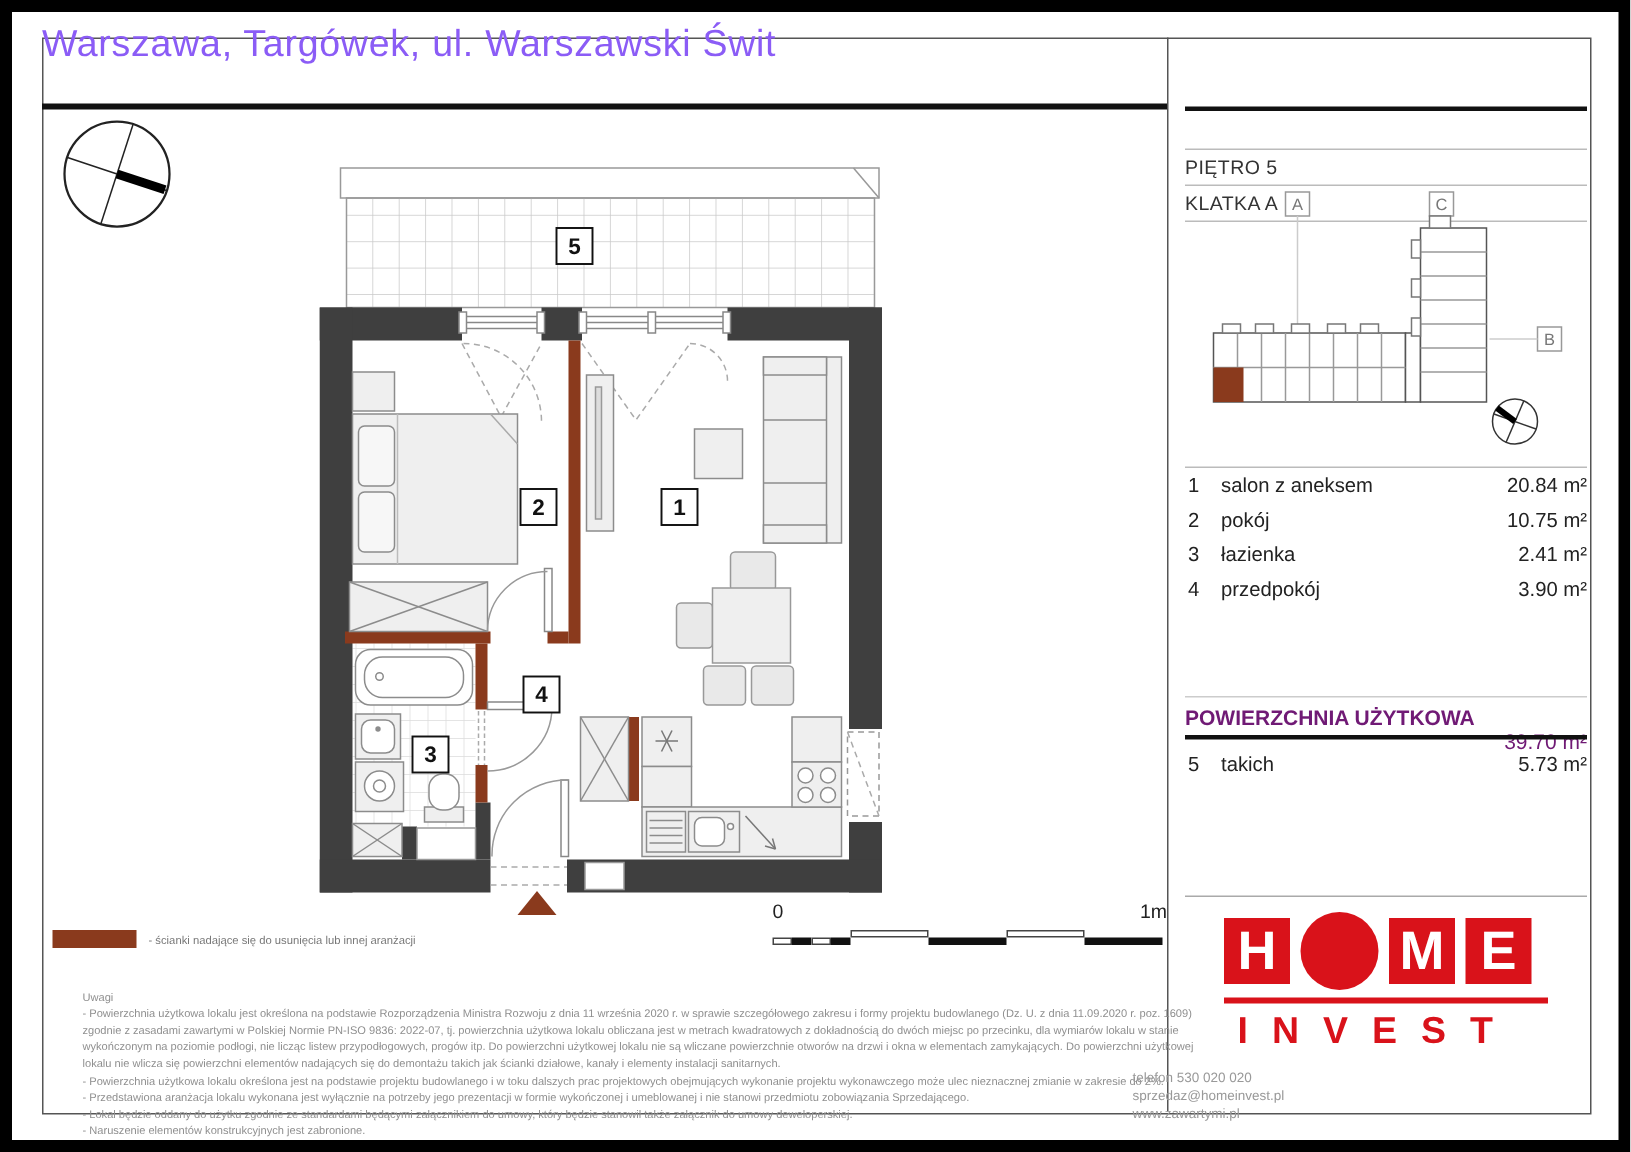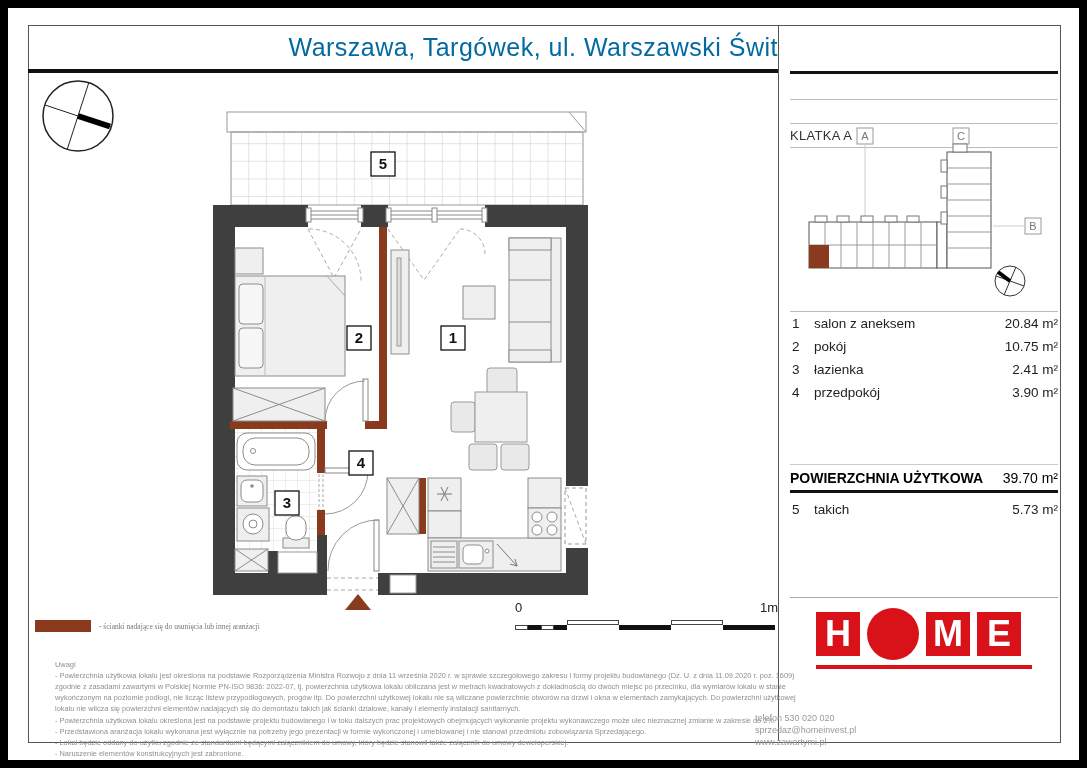--- a/index.html
+++ b/index.html
@@ -3,58 +3,58 @@
 <meta charset="utf-8">
 <style>
   html,body{margin:0;padding:0;background:#e8e8e8;}
   .page{position:relative;width:1087px;height:768px;background:#fff;overflow:hidden;
         font-family:"Liberation Sans",sans-serif;color:#1a1a1a;}
   .frame{position:absolute;inset:0;border:8px solid #000;pointer-events:none;z-index:50;}
   .content-box{position:absolute;left:28px;top:25px;width:1031px;height:716px;border:1px solid #555;}
   .divider-v{position:absolute;left:778px;top:25px;width:1px;height:716px;background:#555;}
 
   
-  .main-title{position:absolute;left:28px;top:33px;width:750px;text-align:right;
-              font-size:25px;font-weight:400;letter-spacing:.5px;color:#0369a1;}
+  .main-title{position:absolute;left:28px;top:15px;width:750px;text-align:left;
+              font-size:25px;font-weight:400;letter-spacing:.5px;color:#8b5cf6;}
   .title-rule{position:absolute;left:28px;top:69px;width:750px;height:4px;background:#111;}
   .plan-svg{position:absolute;left:213px;top:108px;}
   .compass-main{position:absolute;left:36px;top:74px;}
 
   
   .scalebar{position:absolute;left:515px;top:600px;width:263px;height:36px;font-size:13px;color:#222;}
   .scalebar .lbl0{position:absolute;left:0;top:0;}
   .scalebar .lbl5{position:absolute;right:0;top:0;}
   .sb-track{position:absolute;left:0;top:19px;width:263px;height:12px;}
   .sb-seg{position:absolute;height:5px;box-sizing:border-box;}
   .sb-w{background:#fff;border:1px solid #444;}
   .sb-b{background:#111;}
   .sb-lo{top:6px;} .sb-hi{top:1px;}
 
   
   .legend{position:absolute;left:35px;top:620px;display:flex;align-items:center;gap:8px;}
   .legend-swatch{width:56px;height:12px;background:#8a3a1d;}
-  .legend-text{font-size:7.5px;color:#777;font-family:Liberation Serif, serif;}
+  .legend-text{font-size:7.5px;color:#777;}
 
   
   .notes{position:absolute;left:31px;top:659px;width:744px;font-size:7.4px;line-height:1.5;color:#8f8f8f;margin-left:24px;}
   .notes .body{white-space:pre-line;}
 
   
   .unit-code{position:absolute;left:790px;top:30px;font-size:29px;font-weight:600;letter-spacing:1px;color:#111;}
   .rule-thick{position:absolute;left:790px;width:268px;height:3px;background:#111;}
   .rule-thin{position:absolute;left:790px;width:268px;height:1px;background:#bbb;}
   .unit-row{position:absolute;left:790px;width:268px;font-size:13px;letter-spacing:.3px;color:#333;}
   .siteplan-svg{position:absolute;left:795px;top:126px;}
 
   .room-row{position:absolute;left:792px;width:266px;display:flex;font-size:13.5px;color:#222;}
   .r-num{width:12px;}
   .r-name{margin-left:10px;}
   .r-area{margin-left:auto;}
 
-  .summary-row{position:absolute;left:790px;top:470px;width:268px;display:flex;font-size:14px;color:#000000;}
+  .summary-row{position:absolute;left:790px;top:470px;width:268px;display:flex;font-size:14px;color:#701a75;flex-direction:column;}
   .summary-label{font-weight:700;}
   .summary-area{margin-left:auto;}
 
   
   .logo{position:absolute;left:816px;top:608px;width:216px;}
   .logo-row{display:flex;align-items:center;gap:7px;}
   .logo-box{width:44px;height:44px;background:#d9121a;color:#fff;font-weight:700;font-size:36px;
             display:flex;align-items:center;justify-content:center;}
   .logo-circle{width:52px;height:52px;border-radius:50%;background:#d9121a;}
   .logo-bar{height:4px;background:#d9121a;margin-top:5px;}
@@ -306,20 +306,21 @@
     <div>Uwagi</div>
     <div class="body">- Powierzchnia użytkowa lokalu jest określona na podstawie Rozporządzenia Ministra Rozwoju z dnia 11 września 2020 r. w sprawie szczegółowego zakresu i formy projektu budowlanego (Dz. U. z dnia 11.09.2020 r. poz. 1609) zgodnie z zasadami zawartymi w Polskiej Normie PN-ISO 9836: 2022-07, tj. powierzchnia użytkowa lokalu obliczana jest w metrach kwadratowych z dokładnością do dwóch miejsc po przecinku, dla wymiarów lokalu w stanie wykończonym na poziomie podłogi, nie licząc listew przypodłogowych, progów itp. Do powierzchni użytkowej lokalu nie są wliczane powierzchnie otworów na drzwi i okna w elementach zamykających. Do powierzchni użytkowej lokalu nie wlicza się powierzchni elementów nadających się do demontażu takich jak ścianki działowe, kanały i elementy instalacji sanitarnych.
 - Powierzchnia użytkowa lokalu określona jest na podstawie projektu budowlanego i w toku dalszych prac projektowych obejmujących wykonanie projektu wykonawczego może ulec nieznacznej zmianie w zakresie do 2%.
 - Przedstawiona aranżacja lokalu wykonana jest wyłącznie na potrzeby jego prezentacji w formie wykończonej i umeblowanej i nie stanowi przedmiotu zobowiązania Sprzedającego.
 - Lokal będzie oddany do użytku zgodnie ze standardami będącymi załącznikiem do umowy, który będzie stanowił także załącznik do umowy deweloperskiej.
 - Naruszenie elementów konstrukcyjnych jest zabronione.</div>
   </div>
 
   <div class="rule-thick" style="top:71px"></div>
   <div class="rule-thin" style="top:99px"></div>
+  <div class="unit-row" style="top:104px">PIĘTRO 5</div>
   <div class="rule-thin" style="top:123px"></div>
   <div class="unit-row" style="top:128px">KLATKA A</div>
   <div class="rule-thin" style="top:147px"></div>
 
   <svg class="siteplan-svg" width="263" height="182" viewBox="0 0 263 182">
     <g font-family="Liberation Sans, sans-serif" font-size="11" fill="#777" text-anchor="middle">
       <g>
         <rect x="62" y="2" width="16" height="16" fill="#fff" stroke="#999"></rect>
         <text x="70" y="14">A</text>
       </g>
@@ -415,19 +416,20 @@
   <div class="rule-thin" style="top:597px;background:#aaa"></div>
 
   <div class="logo">
     <div class="logo-row">
       <div class="logo-box">H</div>
       <div class="logo-circle"></div>
       <div class="logo-box">M</div>
       <div class="logo-box">E</div>
     </div>
     <div class="logo-bar"></div>
+    <div class="logo-invest">INVEST</div>
   </div>
   <div class="contacts">
     <div>telefon 530 020 020</div>
     <div>sprzedaz@homeinvest.pl</div>
     <div>www.zawartymi.pl</div>
   </div>
 </div>
 
 </body></html>

